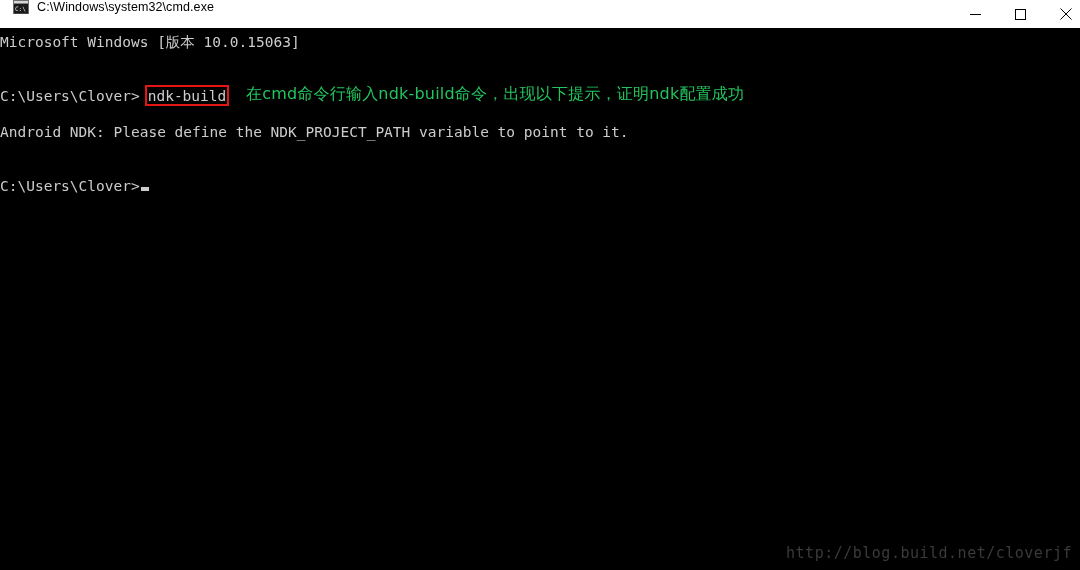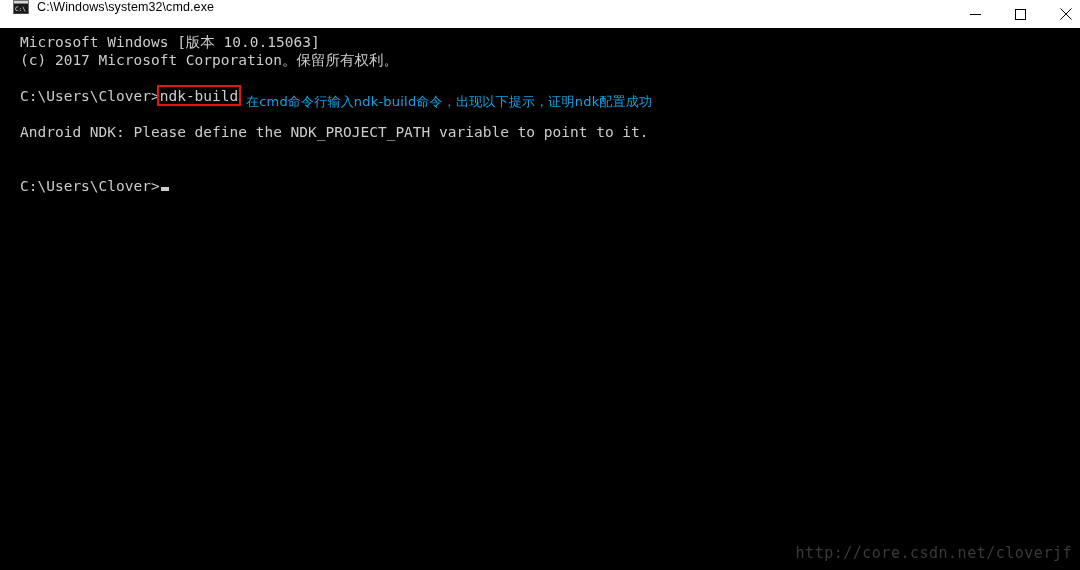--- a/index.html
+++ b/index.html
@@ -71,43 +71,41 @@
     font-size: 14.5px;
     line-height: 18px;
     color: #cccccc;
     white-space: pre;
   }
   .line {
     position: absolute;
     left: 0;
     height: 18px;
     white-space: pre;
-    padding-left: 20px;
   }
 
   
-  .cmd-wrap { position: relative; display: inline-block; }
+  .cmd-wrap { position: relative; display: inline-block; margin-left: 8px; }
   .cmd-box {
     position: absolute;
     left: -3px;
     top: -2px;
     right: -3px;
     bottom: -1px;
     border: 2px solid #e51515;
     box-sizing: border-box;
     pointer-events: none;
   }
   .annot {
     position: absolute;
-    color: #0ea5e9;
+    color: #22c55e;
     font-family: "DejaVu Sans", sans-serif;
-    font-size: 13px;
+    font-size: 16px;
     letter-spacing: 0.2px;
     white-space: pre;
-    margin-top: 8px;
   }
   .cursor {
     display: inline-block;
     width: 8px;
     height: 4px;
     background: #cccccc;
     vertical-align: baseline;
     margin-left: 1px;
   }
   .watermark {
@@ -152,26 +150,25 @@
           <line x1="1.5" y1="1.5" x2="12.5" y2="12.5" stroke="#000000" stroke-width="1"></line>
           <line x1="12.5" y1="1.5" x2="1.5" y2="12.5" stroke="#000000" stroke-width="1"></line>
         </svg>
       </div>
     </div>
   </div>
 
   <div class="console">
 
     <div class="line" style="top:5px">Microsoft Windows [版本 10.0.15063]</div>
-    <div class="line" style="top:23px">(c) 2017 Microsoft Corporation。保留所有权利。</div>
 
     <div class="line" style="top:59px"><span>C:\Users\Clover&gt;</span><span class="cmd-wrap"><span>ndk-build</span><span class="cmd-box"></span></span></div>
 
     <div class="line" style="top:95px">Android NDK: Please define the NDK_PROJECT_PATH variable to point to it.</div>
 
     <div class="line" style="top:149px"><span>C:\Users\Clover&gt;</span><span class="cursor"></span></div>
 
     <div class="annot" style="left:246px; top:57px">在cmd命令行输入ndk-build命令，出现以下提示，证明ndk配置成功</div>
 
-    <div class="watermark">http://core.csdn.net/cloverjf</div>
+    <div class="watermark">http://blog.build.net/cloverjf</div>
   </div>
 
 </div>
 
 </body></html>

